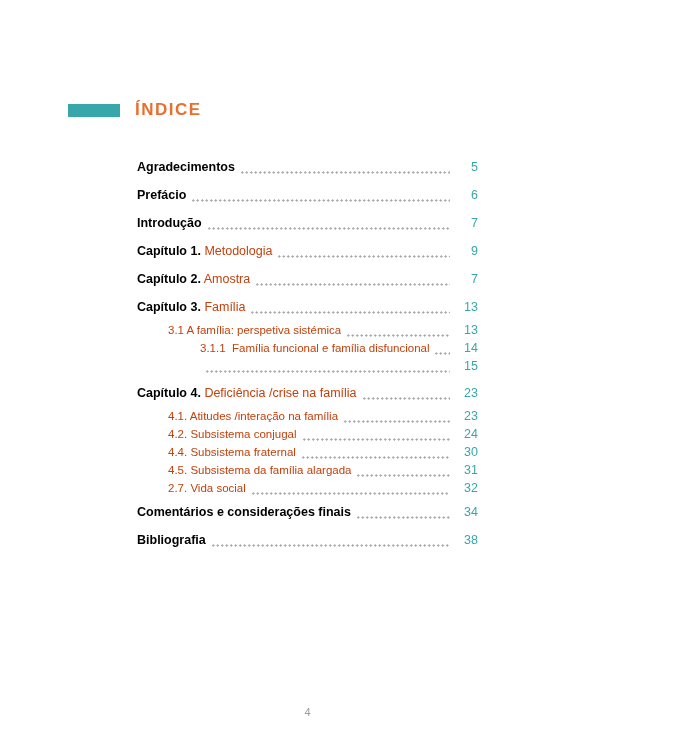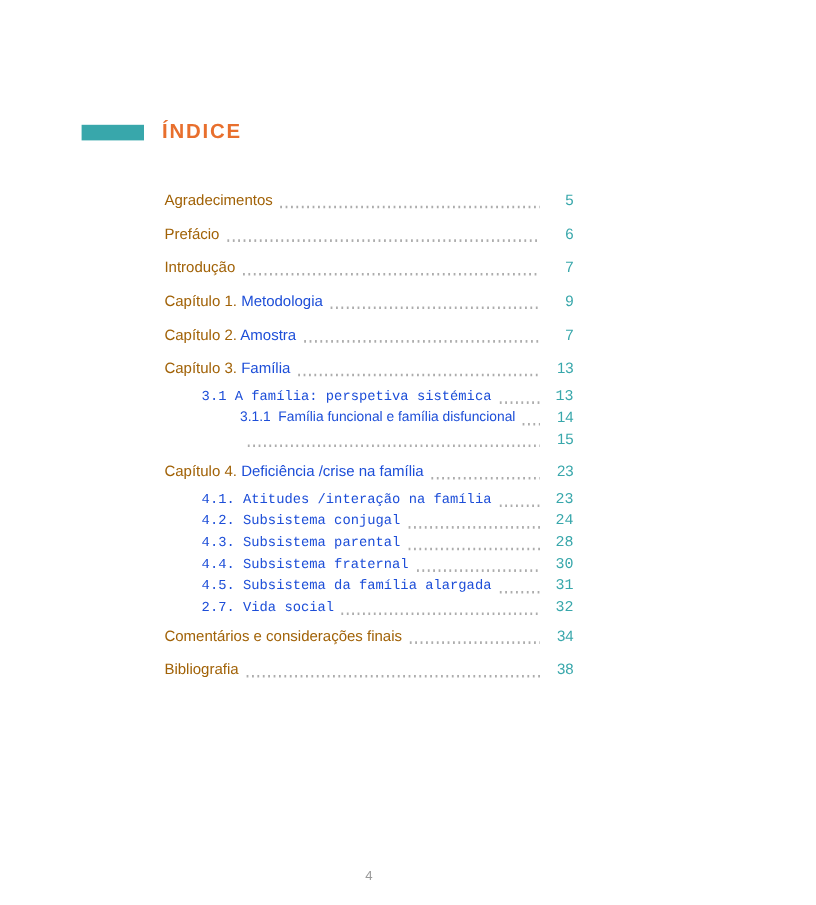--- a/index.html
+++ b/index.html
@@ -18,23 +18,23 @@
     margin:0;font-size:17px;font-weight:800;letter-spacing:1.5px;color:#e86f2d;
   }
   
   .toc{
     margin:39px 0 0 137px;width:341px;
   }
   .row{
     display:flex;align-items:flex-end;height:16px;font-size:12.5px;line-height:15px;
   }
   .lbl{white-space:pre;}
-  .b{font-weight:400;color:#a16207;}
-  .rest{color:#1d4ed8;font-weight:400;}
-  .lvl1{padding-left:31px;font-family:Liberation Mono, monospace;}
+  .b{font-weight:700;color:#000000;}
+  .rest{color:#c2410c;font-weight:400;}
+  .lvl1{padding-left:31px;}
   .lvl2{padding-left:63px;justify-content:center;}
   .lvl1 .rest,.lvl2 .rest{font-size:11.5px;}
   .leader{
     flex:1;height:12px;margin:0 6px 0 5px;align-self:flex-end;
     background-image:radial-gradient(circle,#acacac 0.9px,rgba(0,0,0,0) 1px);
     background-size:4.5px 4.5px;background-repeat:repeat-x;background-position:left bottom 1px;
   }
   .pg{
     color:#38a7ab;min-width:22px;text-align:right;font-size:12.5px;font-weight:400;
   }
@@ -122,25 +122,20 @@
       <span class="leader"></span>
       <span class="pg">23</span>
     </div>
 
     <div class="row lvl1 mb2">
       <span class="lbl"><span class="b"></span><span class="rest">4.2. Subsistema conjugal</span></span>
       <span class="leader"></span>
       <span class="pg">24</span>
     </div>
 
-    <div class="row lvl1 mb2">
-      <span class="lbl"><span class="b"></span><span class="rest">4.3. Subsistema parental</span></span>
-      <span class="leader"></span>
-      <span class="pg">28</span>
-    </div>
 
     <div class="row lvl1 mb2">
       <span class="lbl"><span class="b"></span><span class="rest">4.4. Subsistema fraternal</span></span>
       <span class="leader"></span>
       <span class="pg">30</span>
     </div>
 
     <div class="row lvl1 mb2">
       <span class="lbl"><span class="b"></span><span class="rest">4.5. Subsistema da família alargada</span></span>
       <span class="leader"></span>

